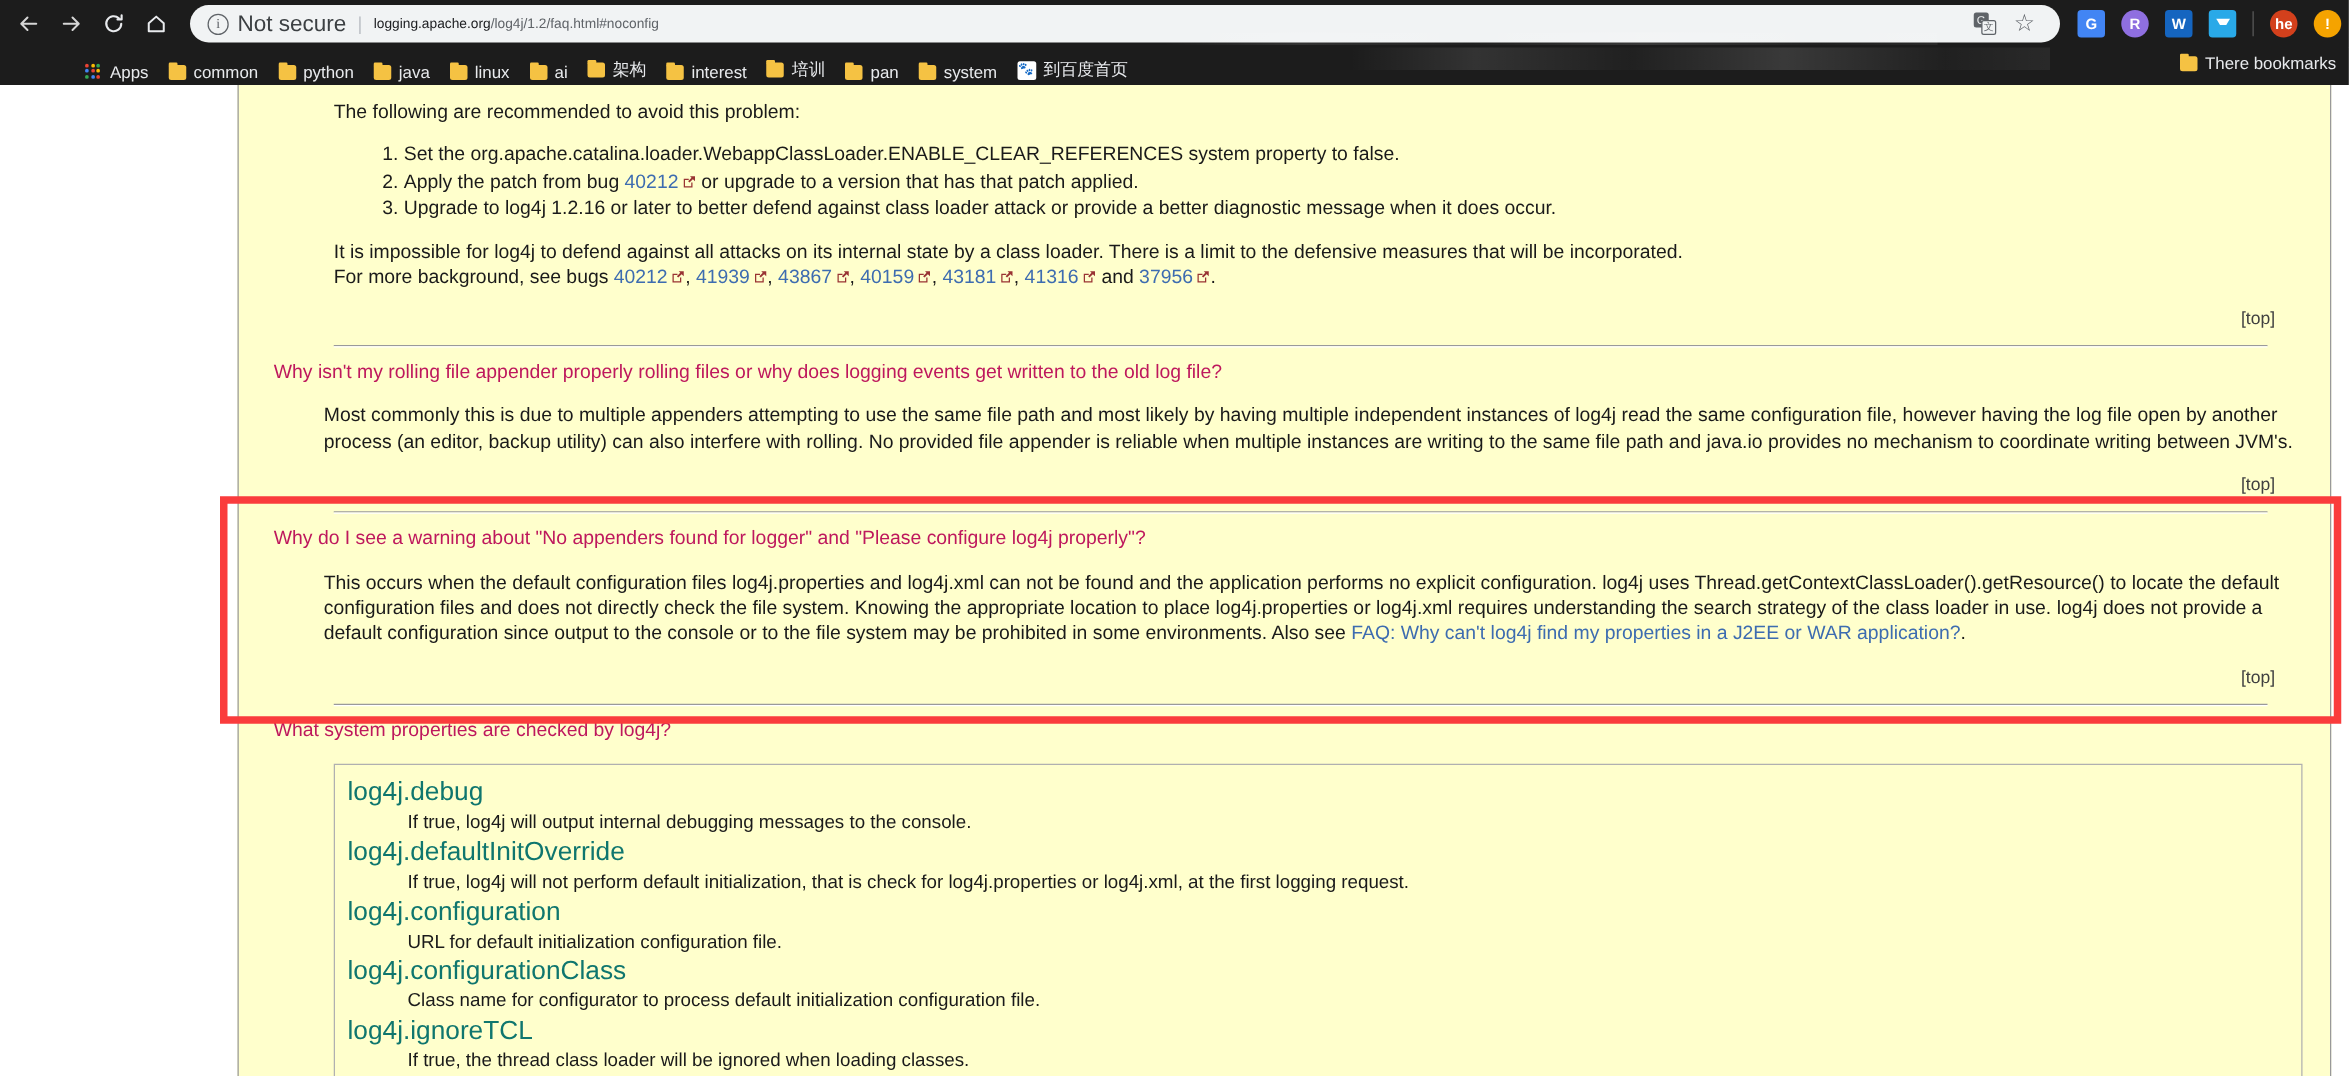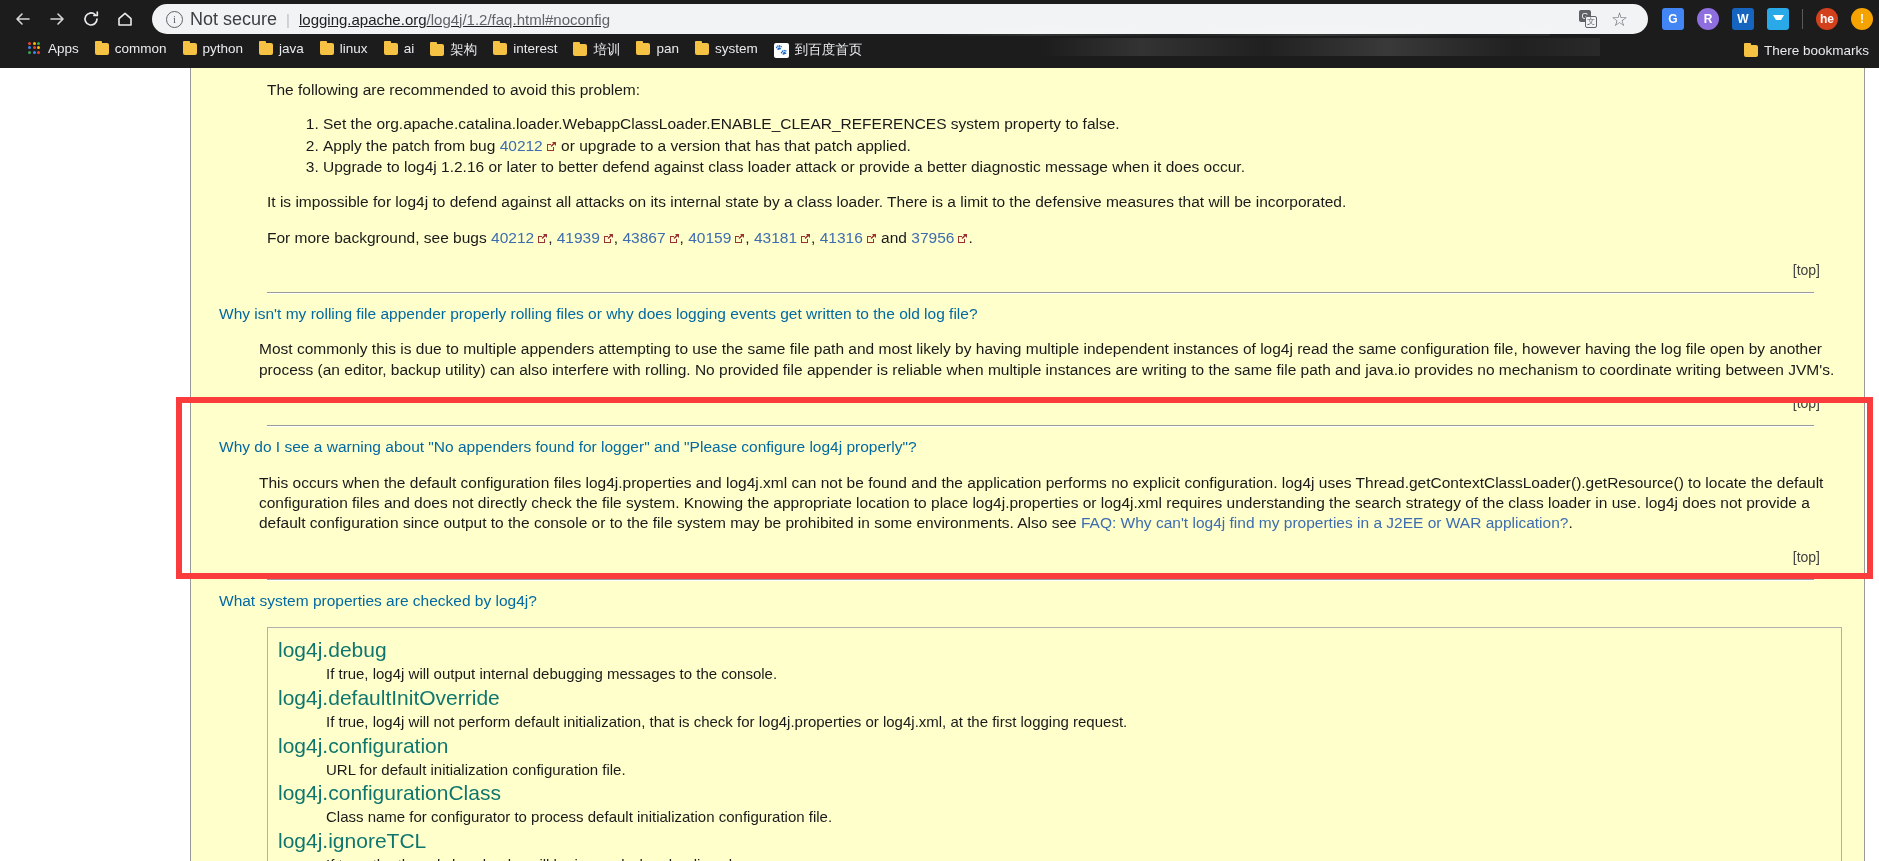--- a/index.html
+++ b/index.html
@@ -65,26 +65,25 @@
     white-space: nowrap;
     flex: 0 0 auto;
   }
   #url-sep {
     color: #bdc1c6;
     margin: 0 9px;
     font-size: 15px;
     flex: 0 0 auto;
   }
   #url-text {
-    font-size: 15px;
+    font-size: 11px;
     color: #202124;
     white-space: nowrap;
     overflow: hidden;
     flex: 1 1 auto;
-    text-decoration: underline;
   }
   #url-text .dim { color: #5f6368; }
   .omni-right {
     display: flex; align-items: center; gap: 14px;
     flex: 0 0 auto;
     margin-left: 10px;
     padding-right: 10px;
   }
   .translate-glyph {
     position: relative;
@@ -116,24 +115,25 @@
     font-size: 12px; font-weight: bold; color: #fff;
     flex: 0 0 auto;
   }
   .ext-sep { width:1px; height:20px; background:#5a5a5a; }
   .ext-round { border-radius: 50%; }
 
   
   #bookmarks {
     height: 30px;
     display: flex;
-    align-items: flex-start;
+    align-items: flex-end;
     padding: 0 20px;
     background: #1c1c1c;
     position: relative;
+    margin-left: 40px;
   }
   .bm {
     display: flex; align-items: center;
     gap: 6px;
     padding: 3px 8px;
     border-radius: 4px;
     color: #e8eaed;
     font-size: 13.5px;
     white-space: nowrap;
     flex: 0 0 auto;
@@ -242,21 +242,21 @@
   .toplink a { color:#404040; text-decoration:none; }
 
   hr.sep {
     border: none;
     border-top: 1px solid #9a9a9a;
     border-bottom: 1px solid #ffffff;
     margin: 14px 28px 10px 48px;
   }
 
   .qhead {
-    color: #0369a1;
+    color: #be185d;
     font-size: 15.5px;
     margin: 0 0 1px 0;
     line-height: 1.3;
   }
   .qbody {
     color: #1a1a1a;
     font-size: 15.5px;
     line-height: 1.30;
     margin-left: 40px;
   }
@@ -445,21 +445,21 @@
         <li><span>Set the org.apache.catalina.loader.WebappClassLoader.ENABLE_CLEAR_REFERENCES system property to false.</span></li>
         <li><span>Apply the patch from bug </span><a class="blue" href="#">40212</a><span class="extlink"><svg width="11" height="11" viewBox="0 0 11 11">
                 <path d="M1 3h4v1H2v5h5V6h1v4H1z" fill="#993333"></path>
                 <path d="M6 1h4v4L8.3 3.3 5.6 6 4.5 4.9 7.2 2.2z" fill="#993333"></path>
               </svg></span><span> or upgrade to a version that has that patch applied.</span></li>
         <li><span>Upgrade to log4j 1.2.16 or later to better defend against class loader attack or provide a better diagnostic message when it does occur.</span></li>
       </ol>
 
       <p class="para indent">It is impossible for log4j to defend against all attacks on its internal state by a class loader. There is a limit to the defensive measures that will be incorporated.</p>
 
-      <p class="para indent" style="margin-top:16px;">
+      <p class="para indent" style="">
         <span>For more background, see bugs </span><a class="blue" href="#">40212</a><span class="extlink"><svg width="11" height="11" viewBox="0 0 11 11">
               <path d="M1 3h4v1H2v5h5V6h1v4H1z" fill="#993333"></path>
               <path d="M6 1h4v4L8.3 3.3 5.6 6 4.5 4.9 7.2 2.2z" fill="#993333"></path>
             </svg></span><span>, </span><a class="blue" href="#">41939</a><span class="extlink"><svg width="11" height="11" viewBox="0 0 11 11">
               <path d="M1 3h4v1H2v5h5V6h1v4H1z" fill="#993333"></path>
               <path d="M6 1h4v4L8.3 3.3 5.6 6 4.5 4.9 7.2 2.2z" fill="#993333"></path>
             </svg></span><span>, </span><a class="blue" href="#">43867</a><span class="extlink"><svg width="11" height="11" viewBox="0 0 11 11">
               <path d="M1 3h4v1H2v5h5V6h1v4H1z" fill="#993333"></path>
               <path d="M6 1h4v4L8.3 3.3 5.6 6 4.5 4.9 7.2 2.2z" fill="#993333"></path>
             </svg></span><span>, </span><a class="blue" href="#">40159</a><span class="extlink"><svg width="11" height="11" viewBox="0 0 11 11">

